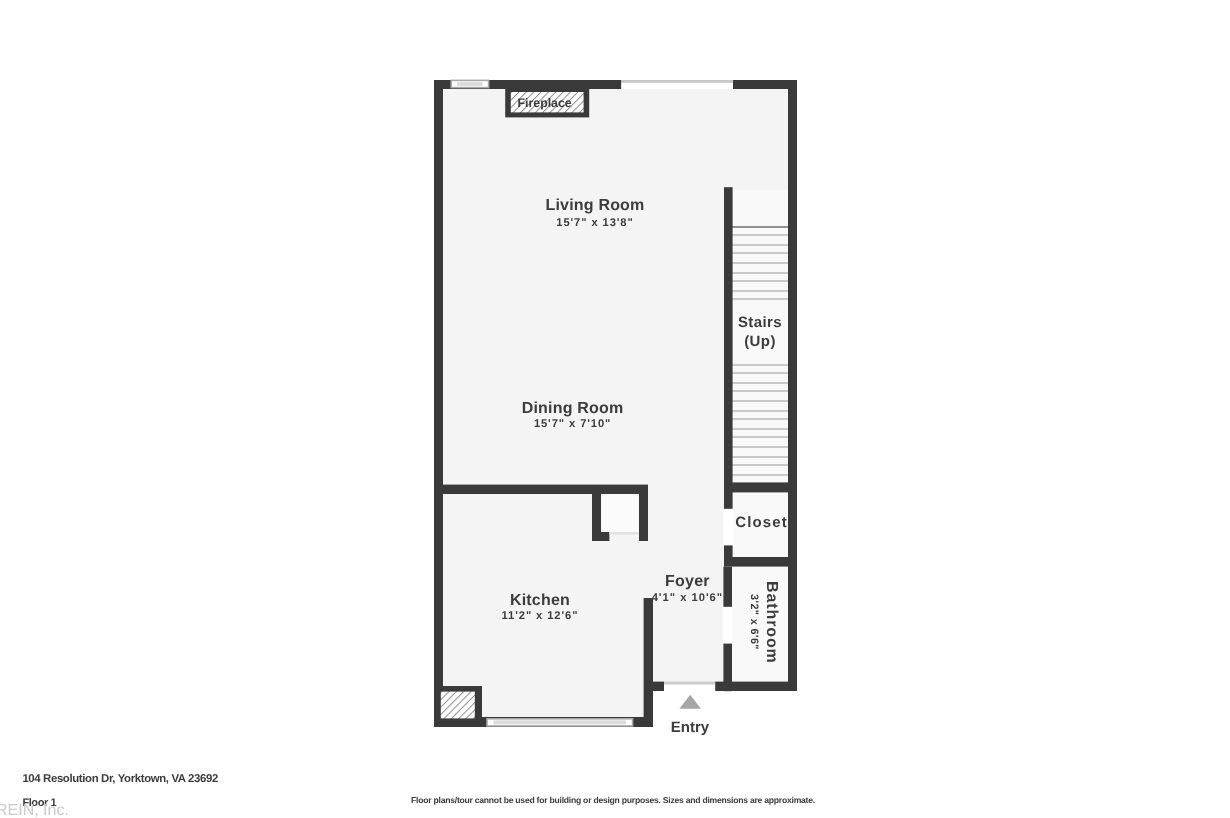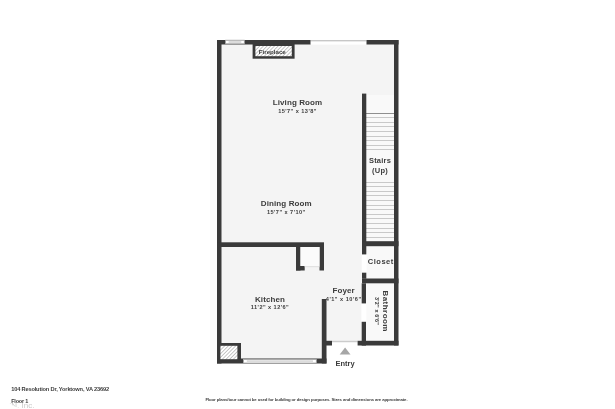--- a/index.html
+++ b/index.html
@@ -1,17 +1,17 @@
 <!DOCTYPE html>
 <html><head>
 <meta charset="utf-8">
 <style>
   html,body{margin:0;padding:0;background:#ffffff;}
   .page{position:relative;-webkit-font-smoothing:antialiased;width:615px;height:409px;background:#ffffff;overflow:hidden;
-        font-family:"Liberation Sans", sans-serif;border-radius:26px;}
+        font-family:"Liberation Sans", sans-serif;}
   svg text{font-family:"Liberation Sans", sans-serif;fill:#3c3c3c;font-weight:bold;}
 </style>
 </head>
 <body>
 <div class="page">
 <svg width="615" height="409" viewBox="0 0 615 409">
   <defs>
     <pattern id="hatch" width="2.6" height="2.6" patternUnits="userSpaceOnUse" patternTransform="rotate(45)">
       <rect width="2.6" height="2.6" fill="#ffffff"></rect>
       <line x1="0" y1="0" x2="0" y2="2.6" stroke="#8e8e8e" stroke-width="1"></line>

